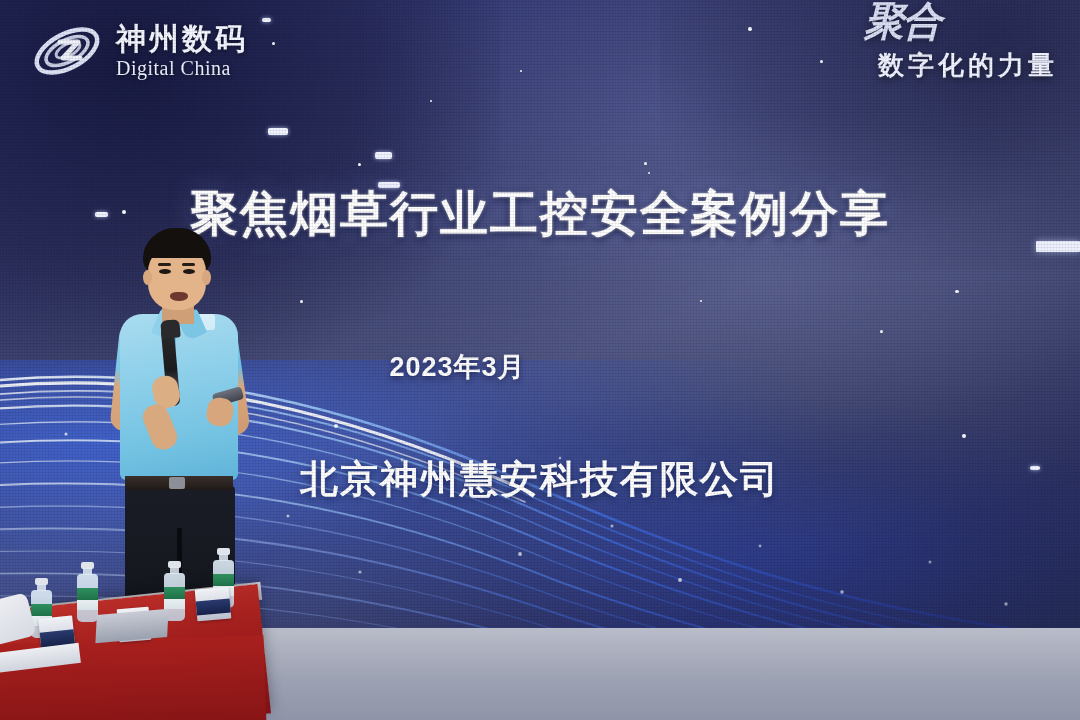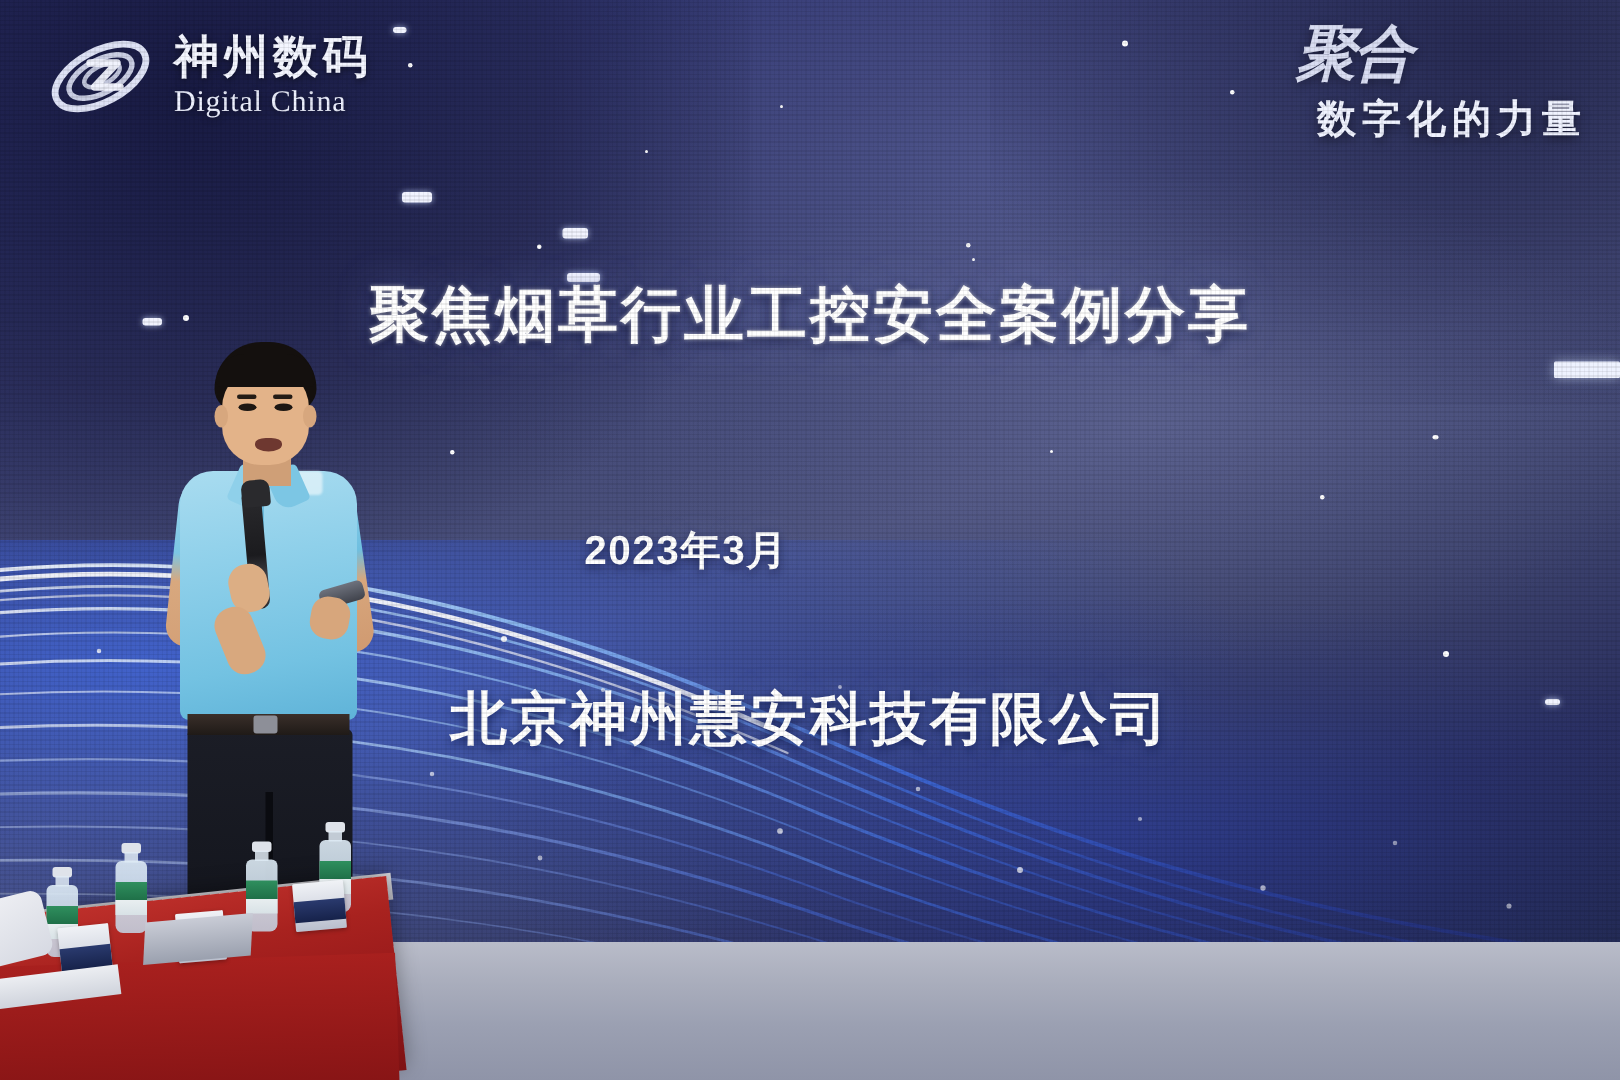--- a/index.html
+++ b/index.html
@@ -105,21 +105,21 @@
     pointer-events: none;
     box-shadow: 0 0 4px rgba(200,215,255,0.8);
   }
 
   
   .slide-title {
     position: absolute;
     left: 0; top: 182px;
     width: 1080px;
     text-align: center;
-    font-size: 40px;
+    font-size: 48px;
     font-weight: bold;
     letter-spacing: 2px;
     color: #ffffff;
     text-shadow:
       0 0 3px rgba(255,255,255,0.55),
       0 2px 9px rgba(10,14,50,0.85),
       0 0 24px rgba(150,170,255,0.35);
     white-space: nowrap;
   }
   .slide-date {
@@ -162,21 +162,21 @@
   }
   .logo-dc .en {
     font-size: 20px; color: #eef1ff; margin-top: 4px;
     font-family: "Liberation Serif", "DejaVu Serif", serif;
     letter-spacing: 0.5px;
     text-shadow: 0 1px 4px rgba(0,0,0,0.5);
   }
 
   .logo-right {
     position: absolute;
-    right: 22px; top: 16px;
+    right: 22px; top: 2px;
     width: 260px;
     text-align: right;
   }
   .logo-right .calli {
     font-size: 40px;
     font-weight: bold;
     color: #e8ecff;
     font-family: "Liberation Serif", "DejaVu Serif", serif;
     font-style: italic;
     letter-spacing: -2px;

